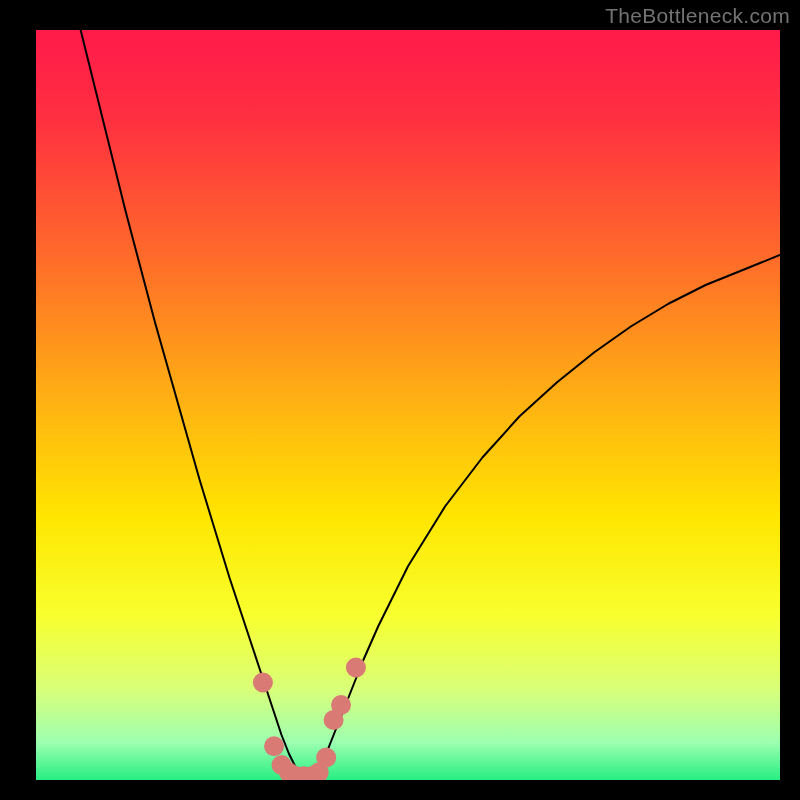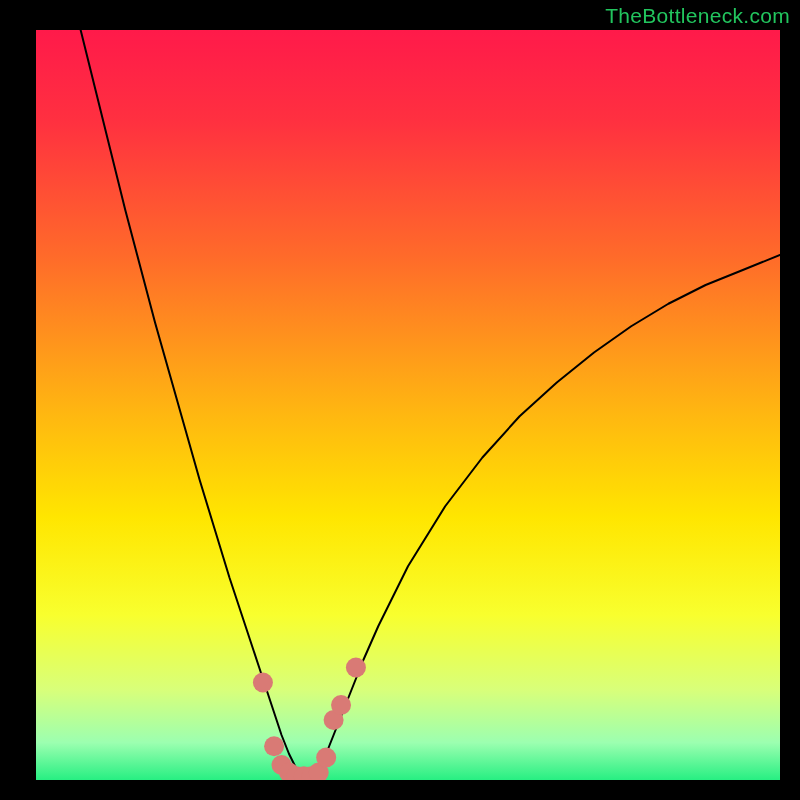--- a/index.html
+++ b/index.html
@@ -14,21 +14,21 @@
   .stage {
     position: relative;
     width: 800px;
     height: 800px;
     background: #000;
   }
   .watermark {
     position: absolute;
     top: 4px;
     right: 10px;
-    color: #22c55e;
+    color: #737373;
     font-size: 21px;
     font-weight: 500;
     letter-spacing: 0.3px;
     z-index: 10;
   }
   svg {
     position: absolute;
     top: 0;
     left: 0;
   }

